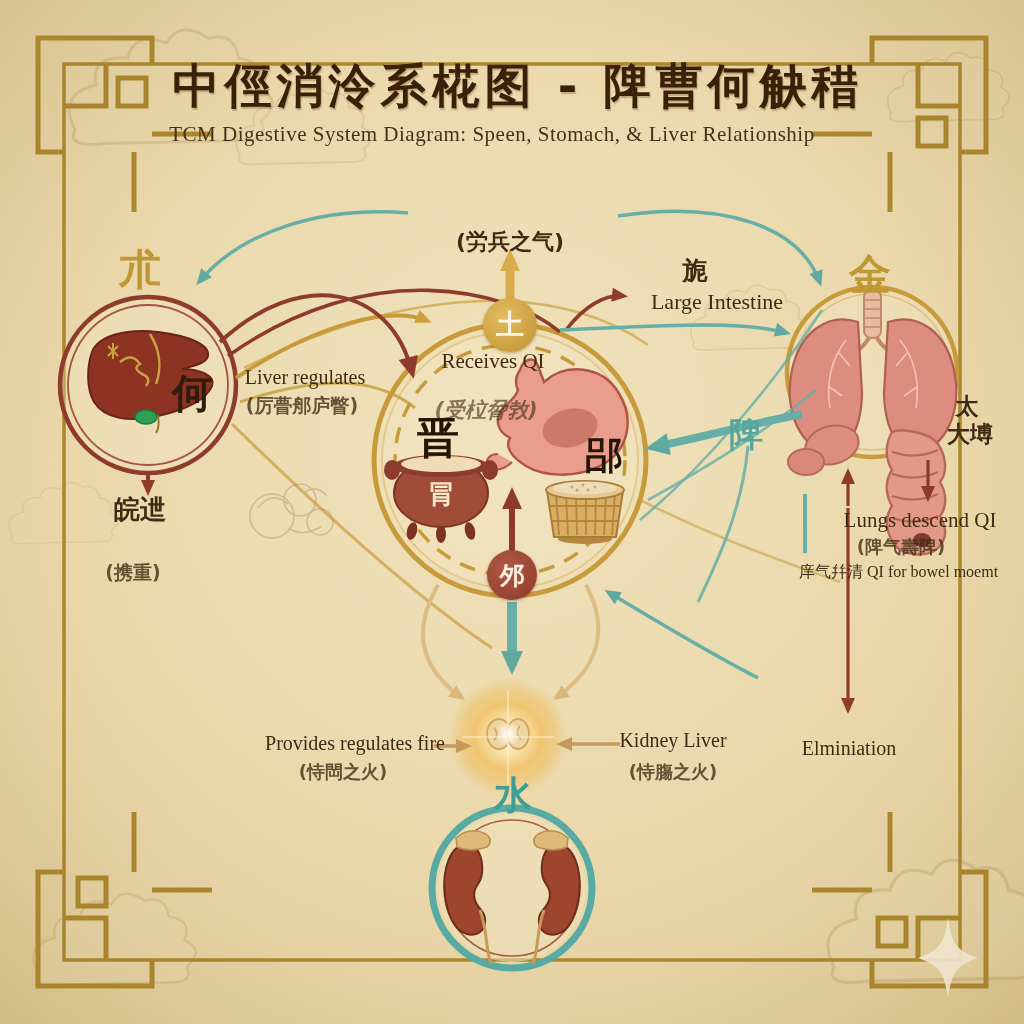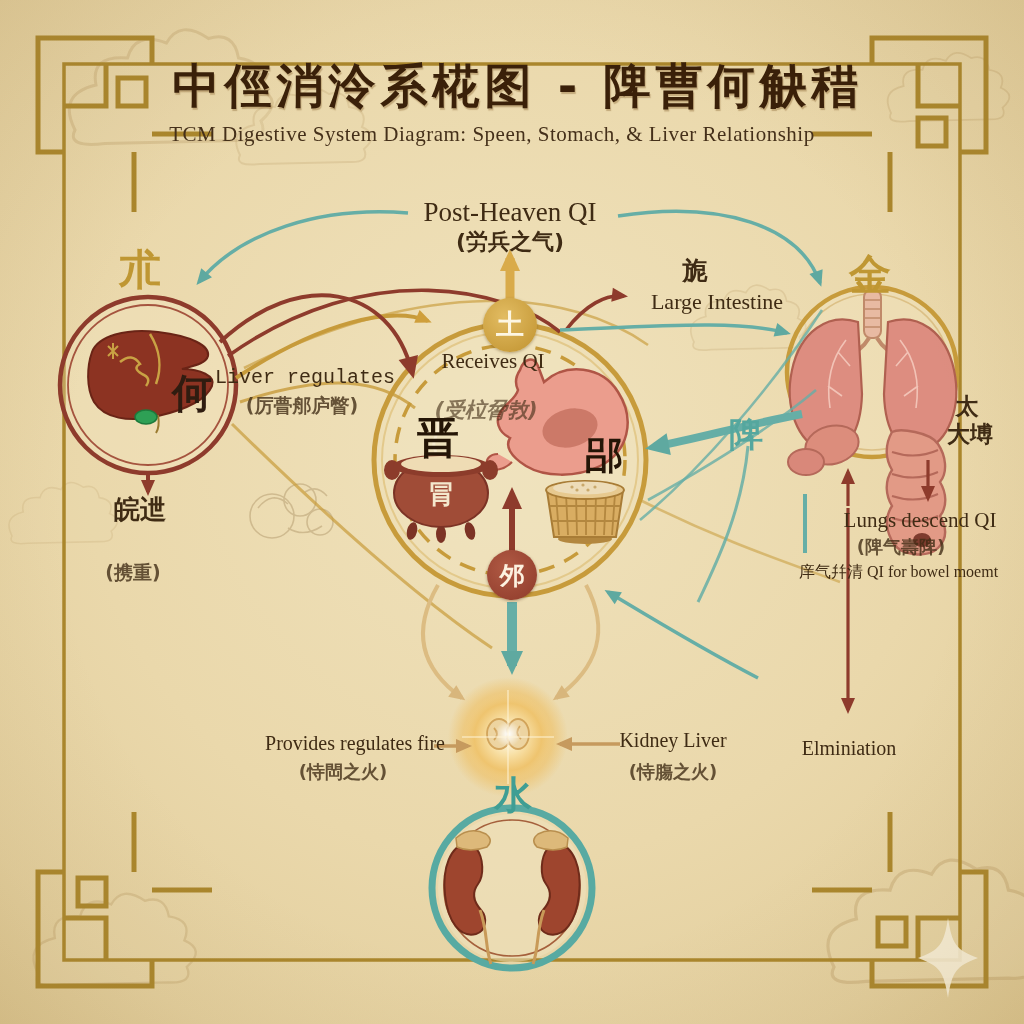--- a/index.html
+++ b/index.html
@@ -240,27 +240,26 @@
   </g>
 
   <path d="M 948 918 C 952 944 956 950 978 958 C 956 966 952 972 948 998 C 944 972 940 966 918 958 C 940 950 944 944 948 918 Z" fill="#f7f0da" opacity=".9"></path>
 </svg>
 
 <div class="vignette"></div>
 
 <div class="lbl cjk title-cn" style="left:518px;top:55px;">中俓消泠系椛图 - 陴曹何觖稓</div>
 <div class="lbl en title-en" style="left:492px;top:122px;">TCM Digestive System Diagram: Speen, Stomach, &amp; Liver Relationship</div>
 
-<div class="lbl en" style="left:510px;top:197px;font-size:27px;">Post-Heaven QI</div>
 <div class="lbl cjk" style="left:510px;top:227px;font-size:22px;">(労兵之气)</div>
 
 <div class="lbl cjk" style="left:140px;top:242px;font-size:42px;color:#bf9733;">朮</div>
 <div class="lbl cjk" style="left:192px;top:366px;font-size:40px;color:#2f1c10;">何</div>
 
-<div class="lbl en" style="left:305px;top:366px;font-size:20px;font-family:Liberation Mono, monospace;">Liver regulates</div>
+<div class="lbl en" style="left:305px;top:366px;font-size:20px;">Liver regulates</div>
 <div class="lbl cjk faded" style="left:302px;top:393px;font-size:19px;">(厉瞢郍庐瞥)</div>
 
 <div class="lbl cjk" style="left:140px;top:492px;font-size:26px;">皖迣</div>
 <div class="lbl cjk faded" style="left:133px;top:560px;font-size:19px;">(携重)</div>
 
 <div class="badge" style="left:510px;top:325px;width:54px;height:54px;background:radial-gradient(circle at 40% 35%, #e2bc62, #c0922f);box-shadow:0 1px 3px rgba(90,60,10,.4);">
   <span class="cjk" style="font-size:28px;color:#fdf6e2;">土</span>
 </div>
 
 <div class="lbl en" style="left:493px;top:349px;font-size:21px;">Receives QI</div>

